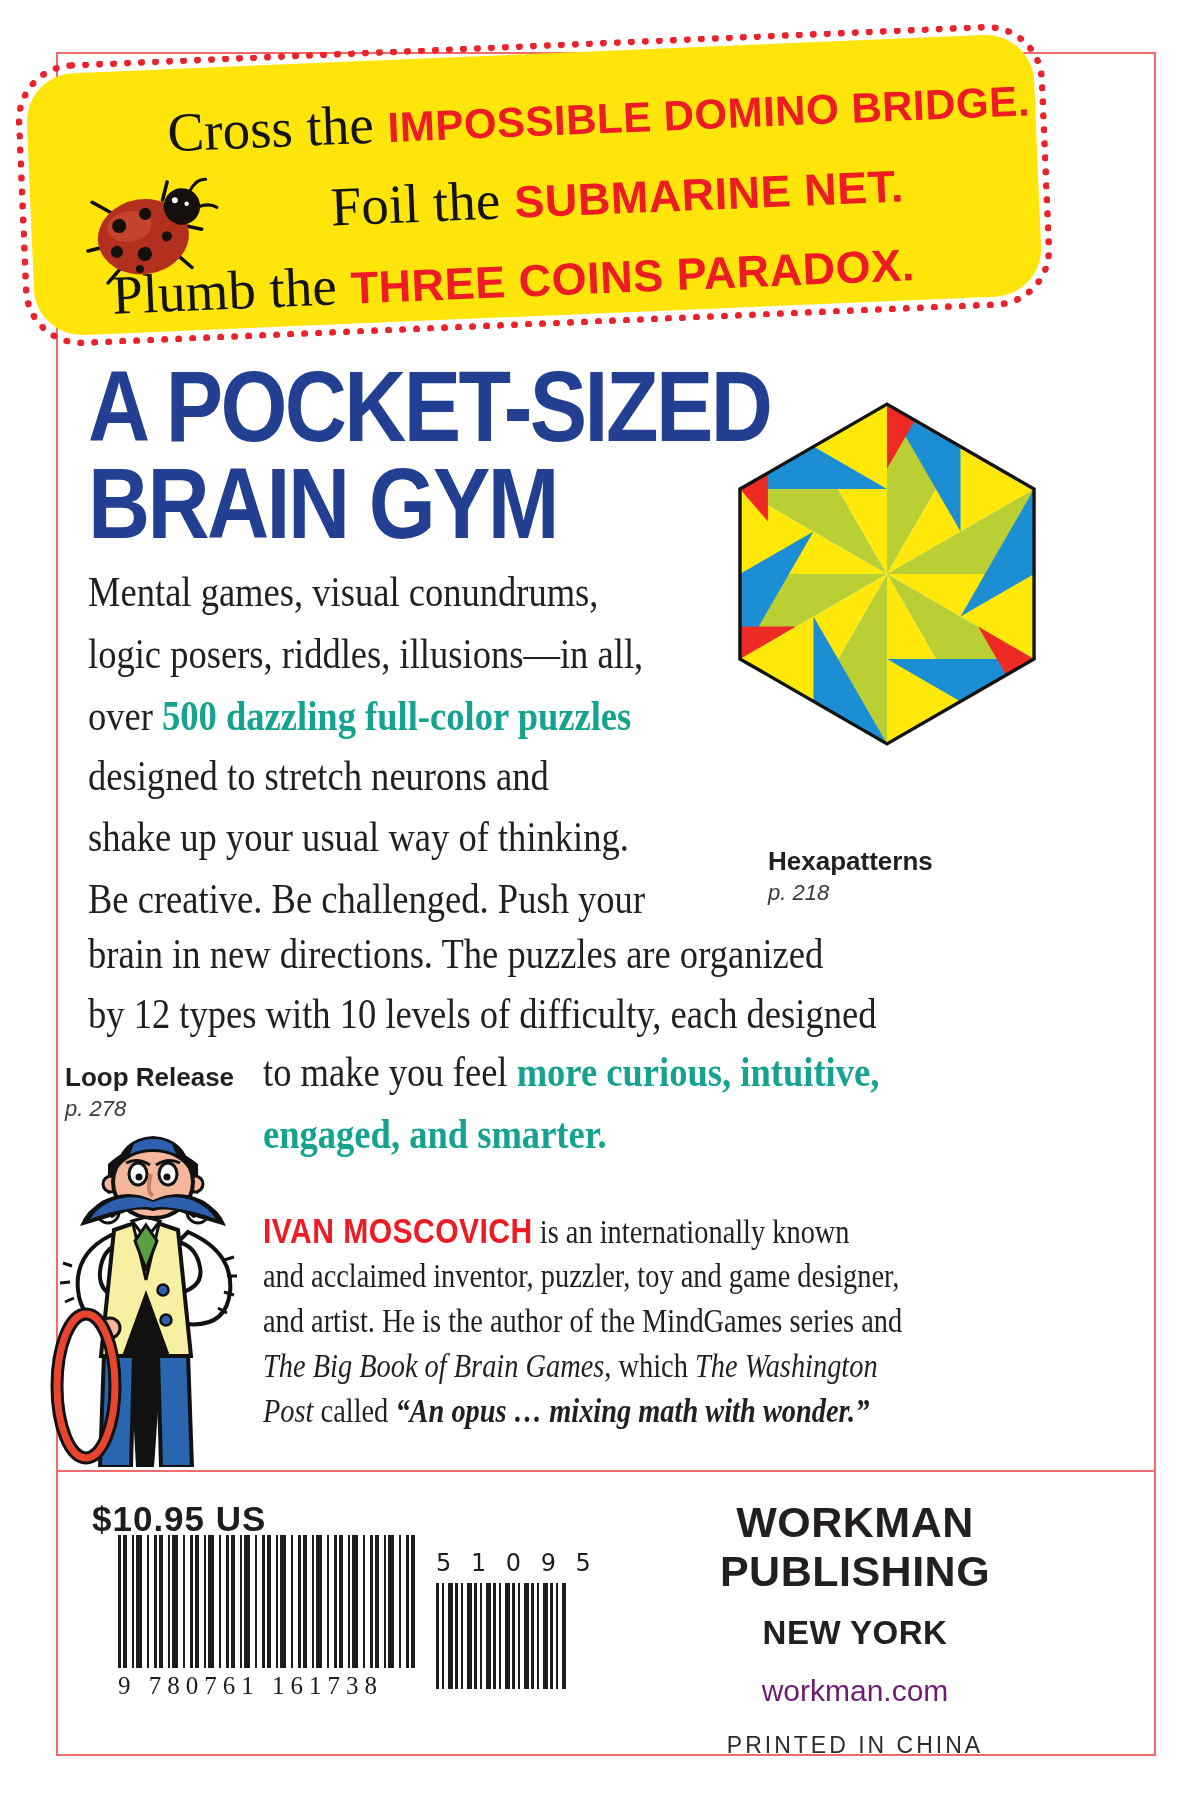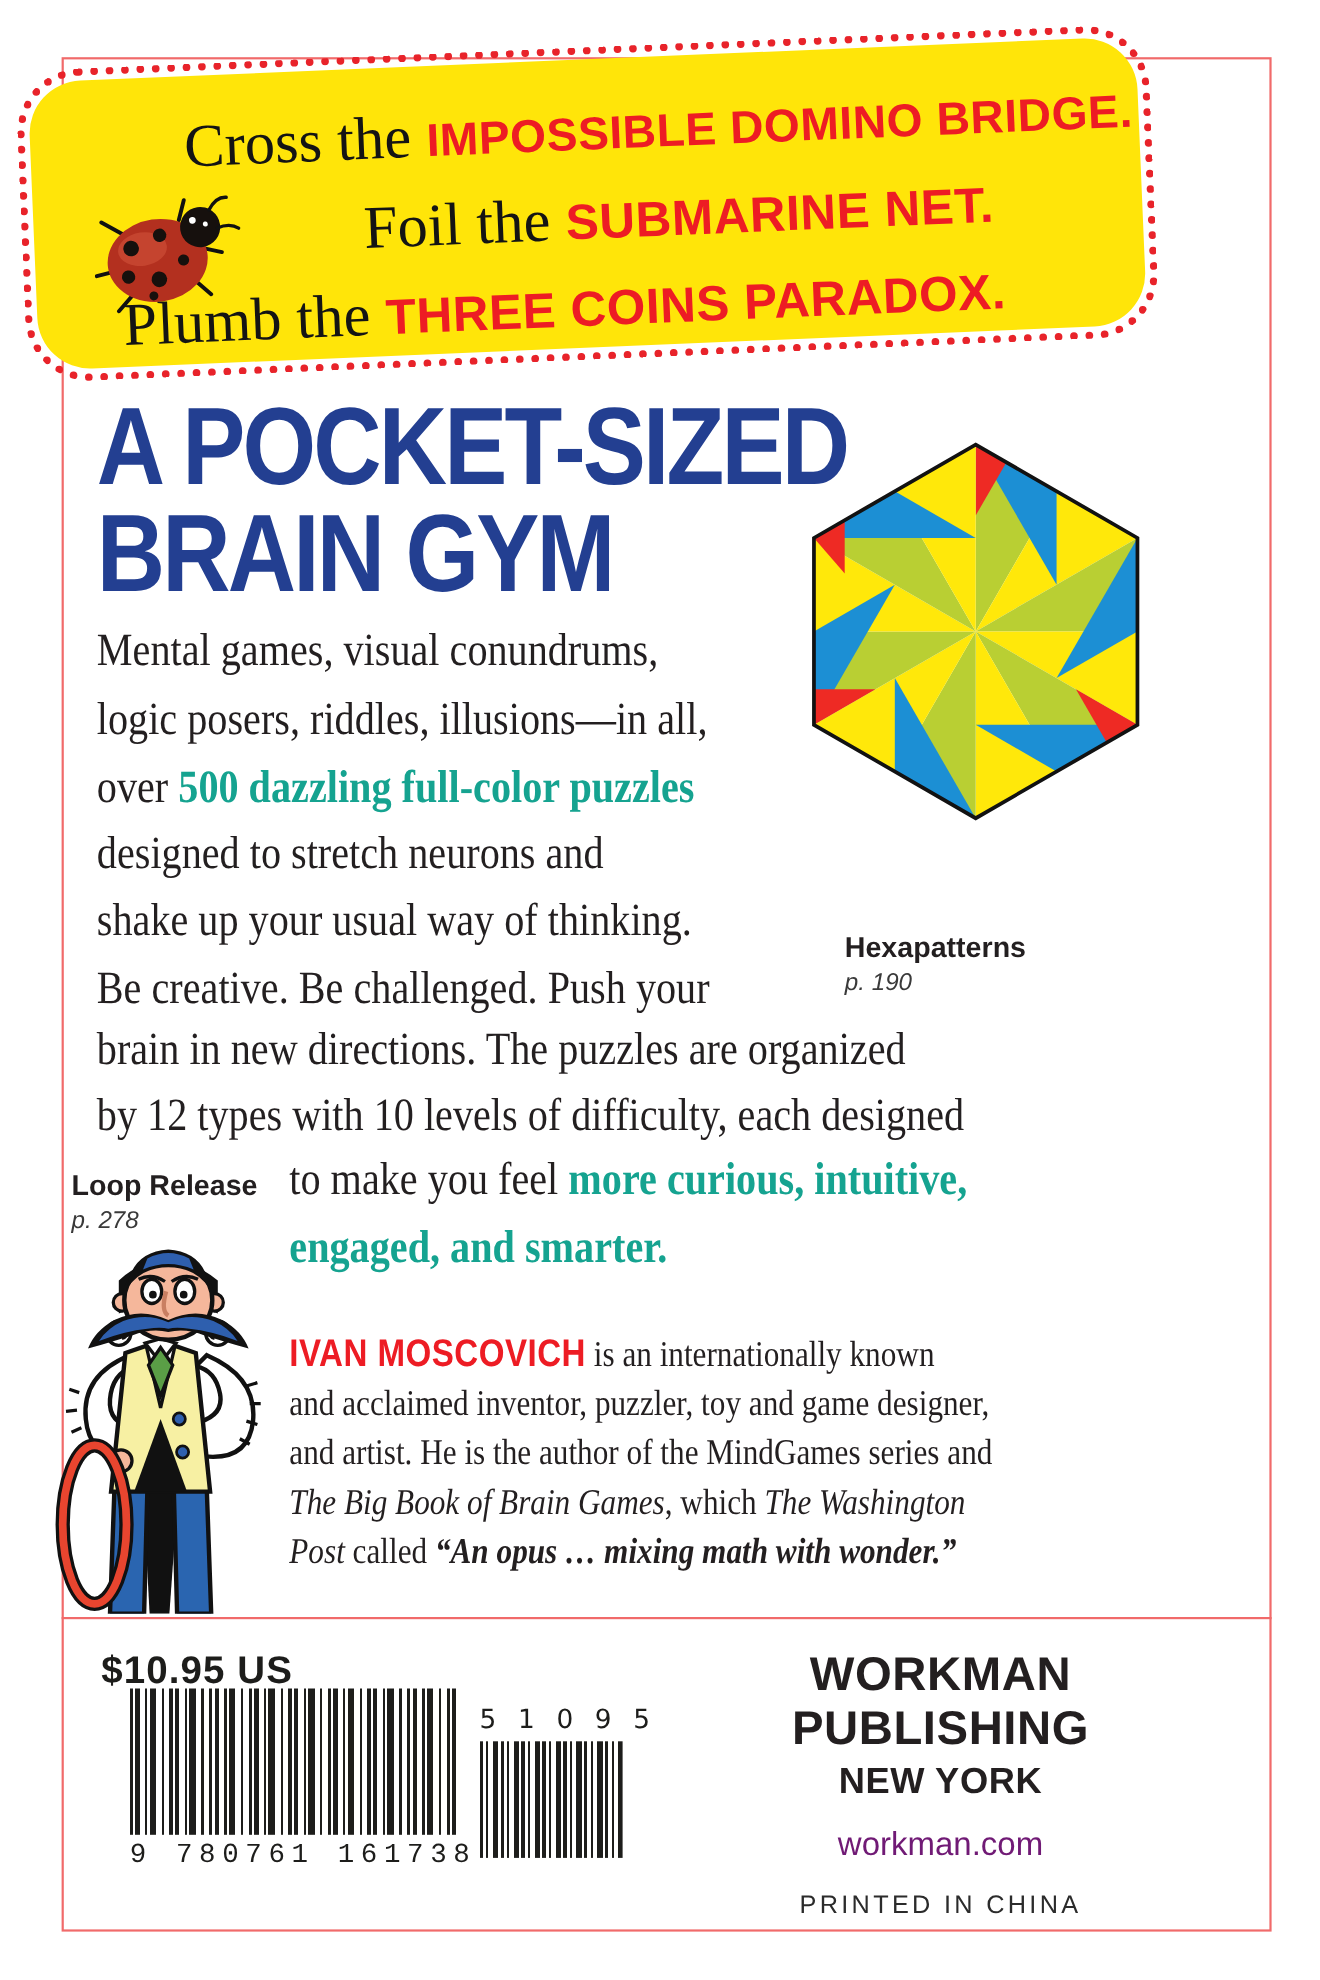--- a/index.html
+++ b/index.html
@@ -60,32 +60,32 @@
   
   .price{position:absolute;left:92px;top:1499px;font-family:"Liberation Sans",sans-serif;
       font-size:35px;color:#1d1d1b;letter-spacing:1px;font-weight:bold;}
   .isbn{position:absolute;left:262px;top:1499px;font-family:"Liberation Sans",sans-serif;
       font-size:29px;color:#1d1d1b;letter-spacing:1px;}
   .barcode{position:absolute;left:118px;top:1535px;width:300px;}
   .barcode-bars{width:300px;height:133px;
      background:repeating-linear-gradient(90deg,#1d1d1b 0 3px,#fff 3px 5px,#1d1d1b 5px 9px,
        #fff 9px 14px,#1d1d1b 14px 16px,#fff 16px 18px,#1d1d1b 18px 24px,#fff 24px 29px,
        #1d1d1b 29px 31px,#fff 31px 36px);}
-  .barcode-digits{margin-top:4px;font-family:Liberation Mono, monospace;font-size:25px;
-     color:#1d1d1b;letter-spacing:6px;text-align:right;white-space:nowrap;}
+  .barcode-digits{margin-top:4px;font-family:Liberation Serif, serif;font-size:25px;
+     color:#1d1d1b;letter-spacing:6px;text-align:left;white-space:nowrap;}
   .addon{position:absolute;left:436px;top:1549px;width:132px;}
   .addon-digits{font-family:"DejaVu Sans",sans-serif;font-size:24px;color:#1d1d1b;
      letter-spacing:6px;white-space:nowrap;}
   .addon-bars{margin-top:6px;width:130px;height:106px;
      background:repeating-linear-gradient(90deg,#1d1d1b 0 3px,#fff 3px 6px,#1d1d1b 6px 8px,
        #fff 8px 12px,#1d1d1b 12px 17px,#fff 17px 19px);}
   .publisher{position:absolute;left:615px;top:1498px;width:480px;text-align:center;
      font-family:"Liberation Sans",sans-serif;color:#231f20;}
   .pub1{font-weight:900;font-size:43px;letter-spacing:0.5px;}
-  .pub2{font-weight:900;font-size:33px;letter-spacing:0.5px;margin-top:4px;}
+  .pub2{font-weight:900;font-size:33px;letter-spacing:0.5px;margin-top:18px;}
   .pub-site{font-size:30px;margin-top:22px;color:#701a75;}
   .pub-printed{font-size:23px;margin-top:24px;letter-spacing:3px;color:#2b2b2b;}
 </style>
 </head>
 <body>
 
 <div class="page">
 
   <div class="frame"></div>
 
@@ -149,21 +149,21 @@
 
     <polygon points="170,187.5 18.5,100 94.25,56.25" fill="#b9cf33"></polygon>
     <polygon points="170,187.5 94.25,56.25 170,12.5" fill="#ffe80a"></polygon>
     <polygon points="18.5,100 94.25,56.25 170,100" fill="#1c8fd4"></polygon>
     <polygon points="18.5,100 47.3,83.4 47.3,133.3" fill="#ee2a24"></polygon>
     <polygon points="170,12.5 321.5,100 321.5,275 170,362.5 18.5,275 18.5,100" fill="none" stroke="#121212" stroke-width="3.5"></polygon>
   </svg>
 
   <div class="caption cap-hex">
     <div class="cap-title">Hexapatterns</div>
-    <div class="cap-page">p. 190</div>
+    <div class="cap-page">p. 218</div>
   </div>
 
   <div class="intro-line il0"><span>Mental games, visual conundrums,</span><span class="teal"></span></div>
   <div class="intro-line il1"><span>logic posers, riddles, illusions—in all,</span><span class="teal"></span></div>
   <div class="intro-line il2"><span>over </span><span class="teal">500 dazzling full-color puzzles</span></div>
   <div class="intro-line il3"><span>designed to stretch neurons and</span><span class="teal"></span></div>
   <div class="intro-line il4"><span>shake up your usual way of thinking.</span><span class="teal"></span></div>
   <div class="intro-line il5"><span>Be creative. Be challenged. Push your</span><span class="teal"></span></div>
   <div class="intro-line il6"><span>brain in new directions. The puzzles are organized</span><span class="teal"></span></div>
   <div class="intro-line il7"><span>by 12 types with 10 levels of difficulty, each designed</span><span class="teal"></span></div>

